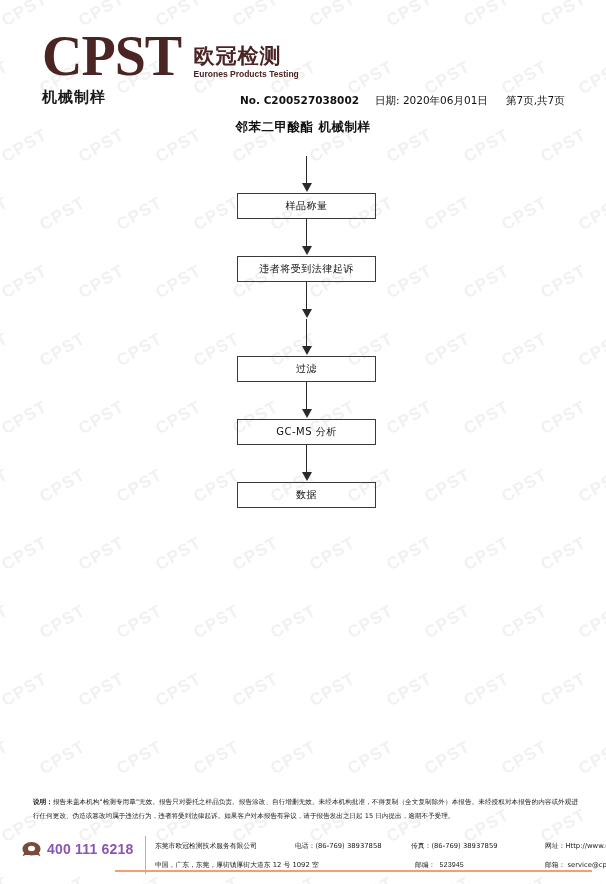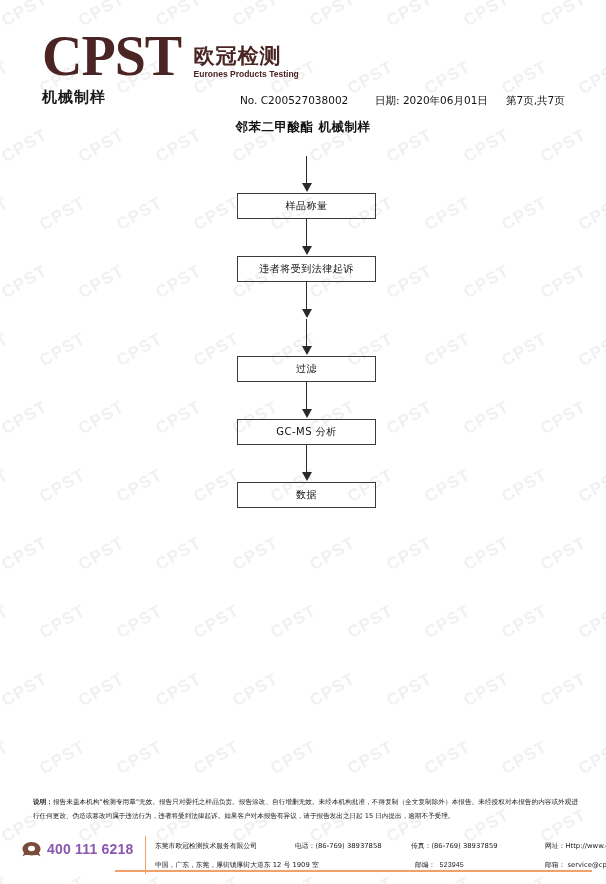--- a/index.html
+++ b/index.html
@@ -52,21 +52,21 @@
   #report-type{
     position:absolute;left:42px;top:88px;
     font-family:"DejaVu Sans",sans-serif;
     font-size:15px;font-weight:700;color:#1a1a1a;letter-spacing:1px;
   }
   #meta-row{
     position:absolute;left:240px;top:94px;width:345px;height:16px;
     font-size:10.5px;color:#111;
   }
   #meta-row .m{position:absolute;white-space:nowrap;font-family:"DejaVu Sans",sans-serif;}
-  #meta-no{left:0;}
+  #meta-no{left:0;font-weight:bold;}
   #meta-date{left:135px;}
   #meta-page{left:266px;}
 
   
   #doc-title{
     position:absolute;left:0;top:119px;width:606px;
     text-align:center;
     font-family:"DejaVu Sans",sans-serif;
     font-size:12.5px;font-weight:700;color:#111;letter-spacing:0.5px;
   }
@@ -354,19 +354,19 @@
   </div>
 
   <div id="contact-grid">
     <div class="contact-row">
       <span class="contact-cell c-company">东莞市欧冠检测技术服务有限公司</span>
       <span class="contact-cell c-tel">电话：(86-769) 38937858</span>
       <span class="contact-cell c-fax">传真：(86-769) 38937859</span>
       <span class="contact-cell c-web">网址：Http://www.cpstlab.com</span>
     </div>
     <div class="contact-row">
-      <span class="contact-cell c-addr">中国，广东，东莞，厚街镇厚街大道东 12 号 1909 室</span>
+      <span class="contact-cell c-addr">中国，广东，东莞，厚街镇厚街大道东 12 号 1092 室</span>
       <span class="contact-cell c-zip">邮编：  523945</span>
       <span class="contact-cell c-mail">邮箱：  service@cpstlab.com</span>
     </div>
   </div>
 
 </div>
 
 </body></html>

